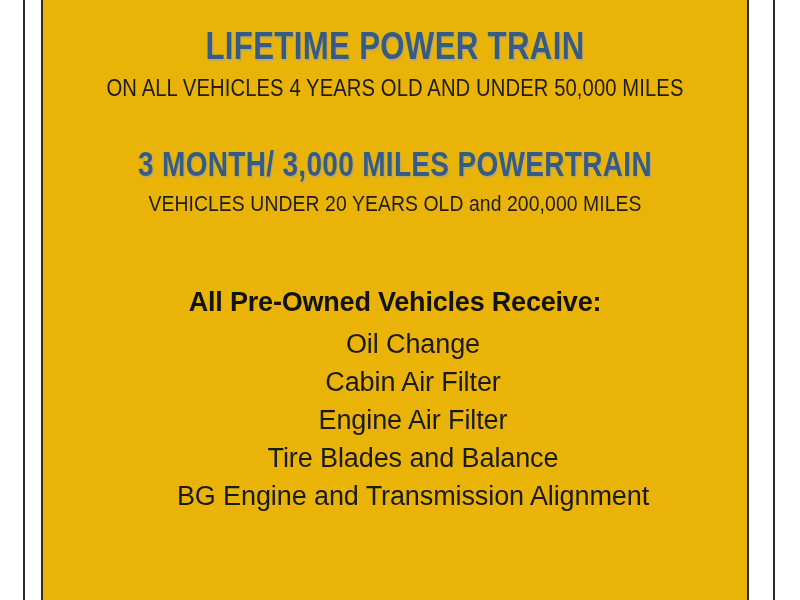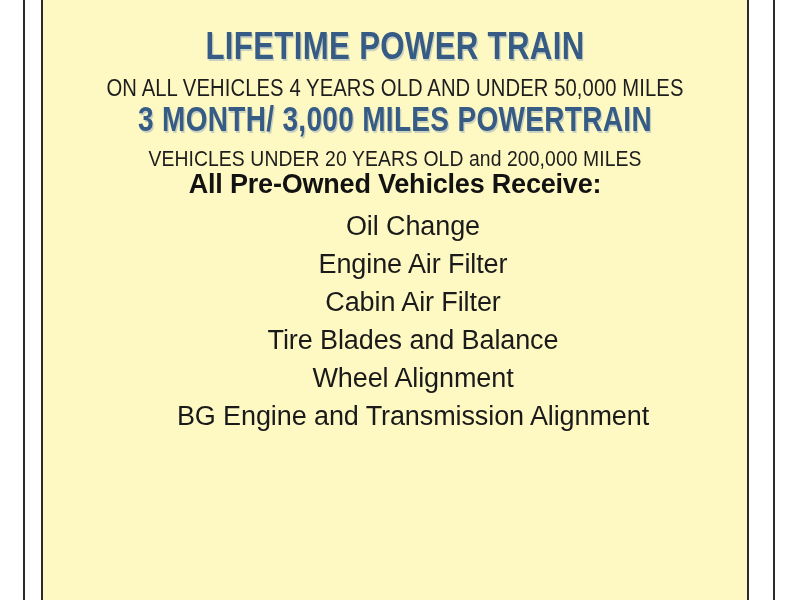--- a/index.html
+++ b/index.html
@@ -30,21 +30,21 @@
   .rule-right-inner { left: 747px; }
   .rule-right-outer { left: 773px; }
 
   
   .flyer {
     position: absolute;
     left: 43px;
     right: 53px;
     top: 0;
     bottom: 0;
-    background: #fef9c3;
+    background: #eab308;
     display: flex;
     flex-direction: column;
     text-align: center;
     overflow: hidden;
   }
 
   
   .offer-block { width: 100%; }
 
   .offer-headline {
@@ -68,27 +68,28 @@
     line-height: 1.1;
     letter-spacing: 0.1px;
     transform: scaleX(0.88);
     transform-origin: center center;
     white-space: nowrap;
   }
 
   #offer-1 { margin-top: 26px; }
   #offer-1 .offer-subline { margin-top: 11px; }
 
-  #offer-2 { }
+  #offer-2 { margin-top: 45px; }
   #offer-2 .offer-headline { font-size: 35px; }
   #offer-2 .offer-subline { margin-top: 11px; font-size: 22px; }
 
   
   .services {
     width: 100%;
+    margin-top: 73px;
   }
 
   .services-title {
     color: #121212;
     font-family: "Liberation Sans", sans-serif;
     font-weight: 700;
     font-size: 27px;
     line-height: 1.0;
     letter-spacing: -0.2px;
     white-space: nowrap;
@@ -127,21 +128,20 @@
 
   <section class="offer-block" id="offer-2">
     <div class="offer-headline">3 MONTH/ 3,000 MILES POWERTRAIN</div>
     <div class="offer-subline">VEHICLES UNDER 20 YEARS OLD and 200,000 MILES</div>
   </section>
 
   <section class="services">
     <h2 class="services-title">All Pre-Owned Vehicles Receive:</h2>
     <ul class="services-list">
       <li class="service-item">Oil Change</li>
+      <li class="service-item">Cabin Air Filter</li>
       <li class="service-item">Engine Air Filter</li>
-      <li class="service-item">Cabin Air Filter</li>
       <li class="service-item">Tire Blades and Balance</li>
-      <li class="service-item">Wheel Alignment</li>
       <li class="service-item">BG Engine and Transmission Alignment</li>
     </ul>
   </section>
 
 </main>
 
 </body></html>

